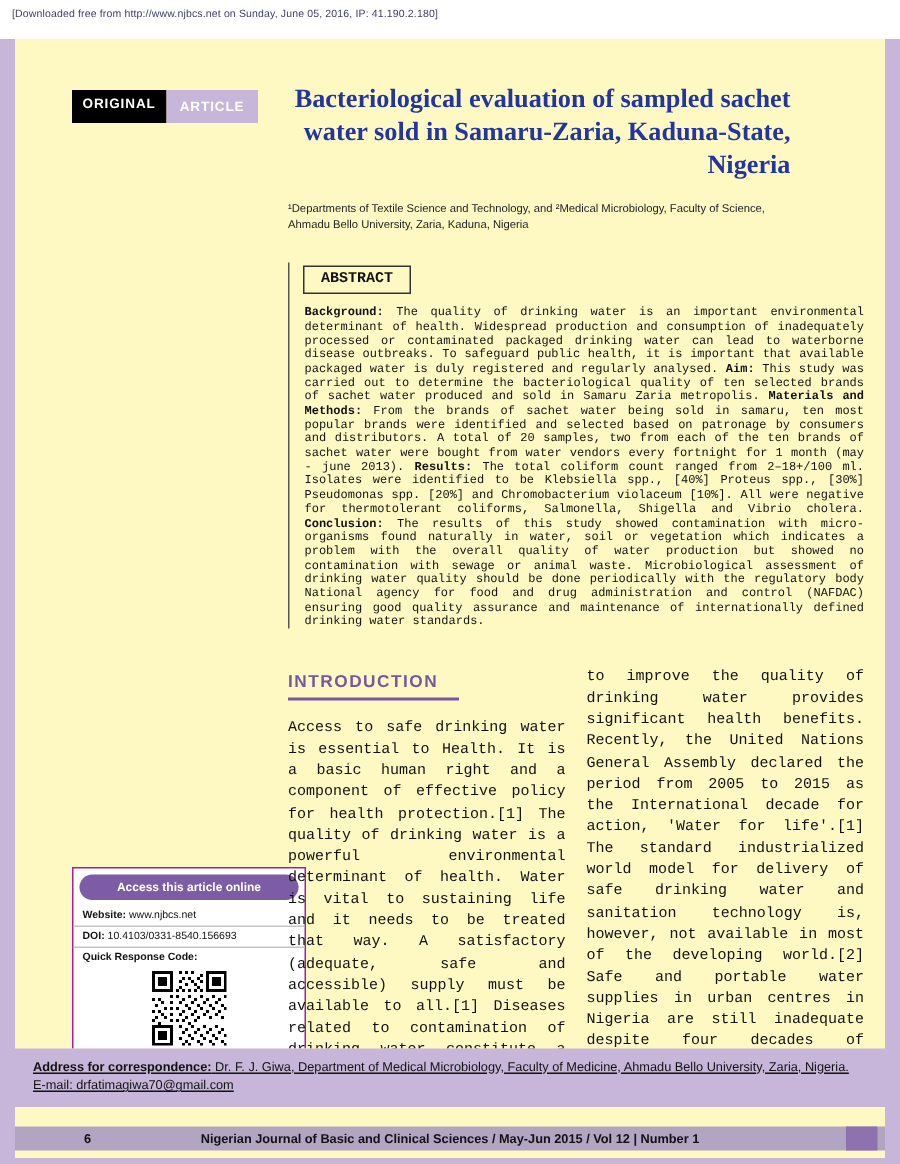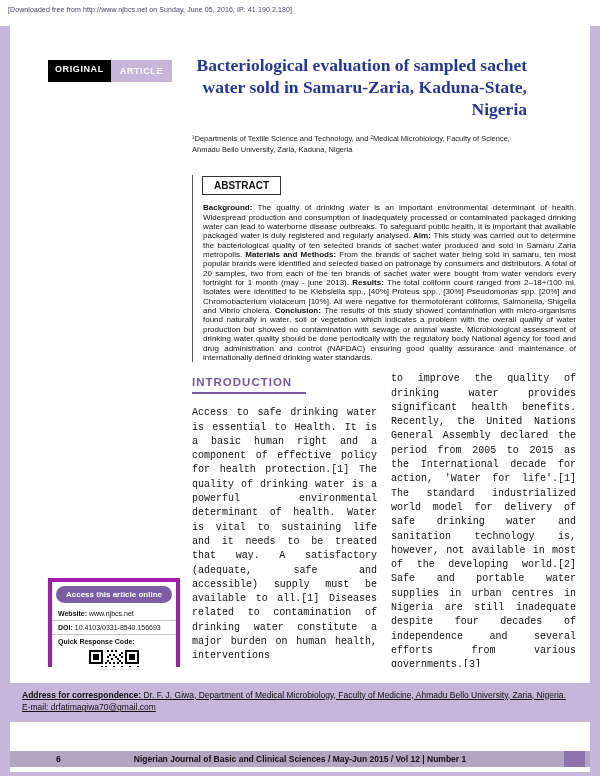--- a/index.html
+++ b/index.html
@@ -1,49 +1,49 @@
 <!DOCTYPE html>
 <html><head>
 <meta charset="utf-8">
 <style>
   * { margin:0; padding:0; box-sizing:border-box; }
   body { background:#9c8fae; font-family:"Liberation Sans", sans-serif; }
   .canvas { width:600px; height:776px; background:#c7b6d9; display:flex; flex-direction:column; overflow:hidden; margin:0 auto; }
   .notice-strip { background:#ffffff; height:26px; padding:6px 8px 0 8px; font-size:7px; color:#3f3f66; letter-spacing:.1px; }
-  .page { background:#ffffff; margin:0 10px 4px 10px; flex:1; display:flex; flex-direction:column; overflow:hidden;gap:16px; }
+  .page { background:#fef9c3; margin:0 10px 4px 10px; flex:1; display:flex; flex-direction:column; overflow:hidden; }
   .page-inner { flex:1; display:flex; gap:12px; padding:28px 14px 0 38px; overflow:hidden; }
 
   
   .left-col { width:132px; flex:0 0 132px; }
   .badge { display:flex; margin-top:6px; }
   .badge-original { background:#000; color:#fff; font-weight:bold; font-size:9px; letter-spacing:.6px; padding:4px 7px; }
   .badge-article  { background:#c7b6d9; color:#fff; font-weight:bold; font-size:9px; letter-spacing:.6px; padding:6px 9px; }
 
-  .access-box { margin-top:496px; width:132px; border:4px solid #a21caf; background:#fff; font-size:7px; }
+  .access-box { margin-top:496px; width:156px; border:1px solid #a21caf; background:#fff; font-size:7px; }
   .access-header { background:#7b5ca5; color:#fff; font-weight:bold; font-size:8px; text-align:center; padding:4px 3px; margin:4px; border-radius:9px; }
   .access-row { padding:3px 6px; border-bottom:1px solid #c4c4c4; color:#111; }
   .access-row b { font-weight:bold; }
   .access-row a { color:#111; text-decoration:none; }
   .qr-label-row { padding:3px 6px; font-weight:bold; border-bottom:none; }
   .qr-wrap { display:flex; justify-content:center; padding:2px 0 6px; }
 
   
   .main-col { flex:1; min-width:0; }
   .title { font-family:"Liberation Serif", serif; font-weight:bold; color:#2336a0; font-size:17.5px; line-height:1.26; max-width:335px; margin-bottom:14px;text-align:right; }
   .authors { font-size:10px; font-weight:bold; color:#111; margin-bottom:6px; }
   .affil { font-size:7.5px; color:#222; margin-bottom:20px; max-width:330px; line-height:1.4; }
 
-  .abstract { border-left:1px solid #555; padding-left:10px; position:relative; }
+  .abstract { border-left:1px solid #555; padding-left:10px; position:relative;font-family:Liberation Mono, monospace; }
   .abstract-label-box { display:inline-block; border:1px solid #333; padding:3px 11px; font-weight:bold; font-size:10px; color:#111; margin-bottom:8px; margin-left:-1px; }
   .abstract-body { font-size:8px; line-height:1.17; text-align:justify; color:#111; }
   .abstract-body b { font-weight:bold; }
   .keywords { margin-top:9px; font-size:8px; line-height:1.25; text-align:justify; color:#111; }
   .keywords b { font-weight:bold; }
 
-  .intro { display:grid; grid-template-columns:1fr 1fr; column-gap:14px; margin-top:10px; }
+  .intro { display:grid; grid-template-columns:1fr 1fr; column-gap:14px; margin-top:26px; }
   .intro-heading { display:inline-block; color:#7a569f; font-size:11.5px; font-weight:bold; letter-spacing:1px; padding:0 14px 4px 0; border-bottom:2px solid #7a569f; margin-bottom:12px; }
   .intro p { font-family:Liberation Mono, monospace; font-size:10px; line-height:1.43; text-align:justify; color:#111; }
 
   .correspondence { background:#c7b6d9; padding:6px 14px 8px 12px; font-size:8.5px; line-height:1.5; color:#111;text-decoration:underline; }
   .correspondence b { font-weight:bold; }
 
   .footer-area { padding:13px 0 5px 0; }
   .footer-bar { position:relative; height:16px; background:#b2a5c2; display:flex; align-items:center; font-size:8.5px; font-weight:bold; color:#111; }
   .footer-pageno { padding-left:46px; }
   .footer-journal { position:absolute; left:50%; transform:translateX(-50%); white-space:nowrap; }

